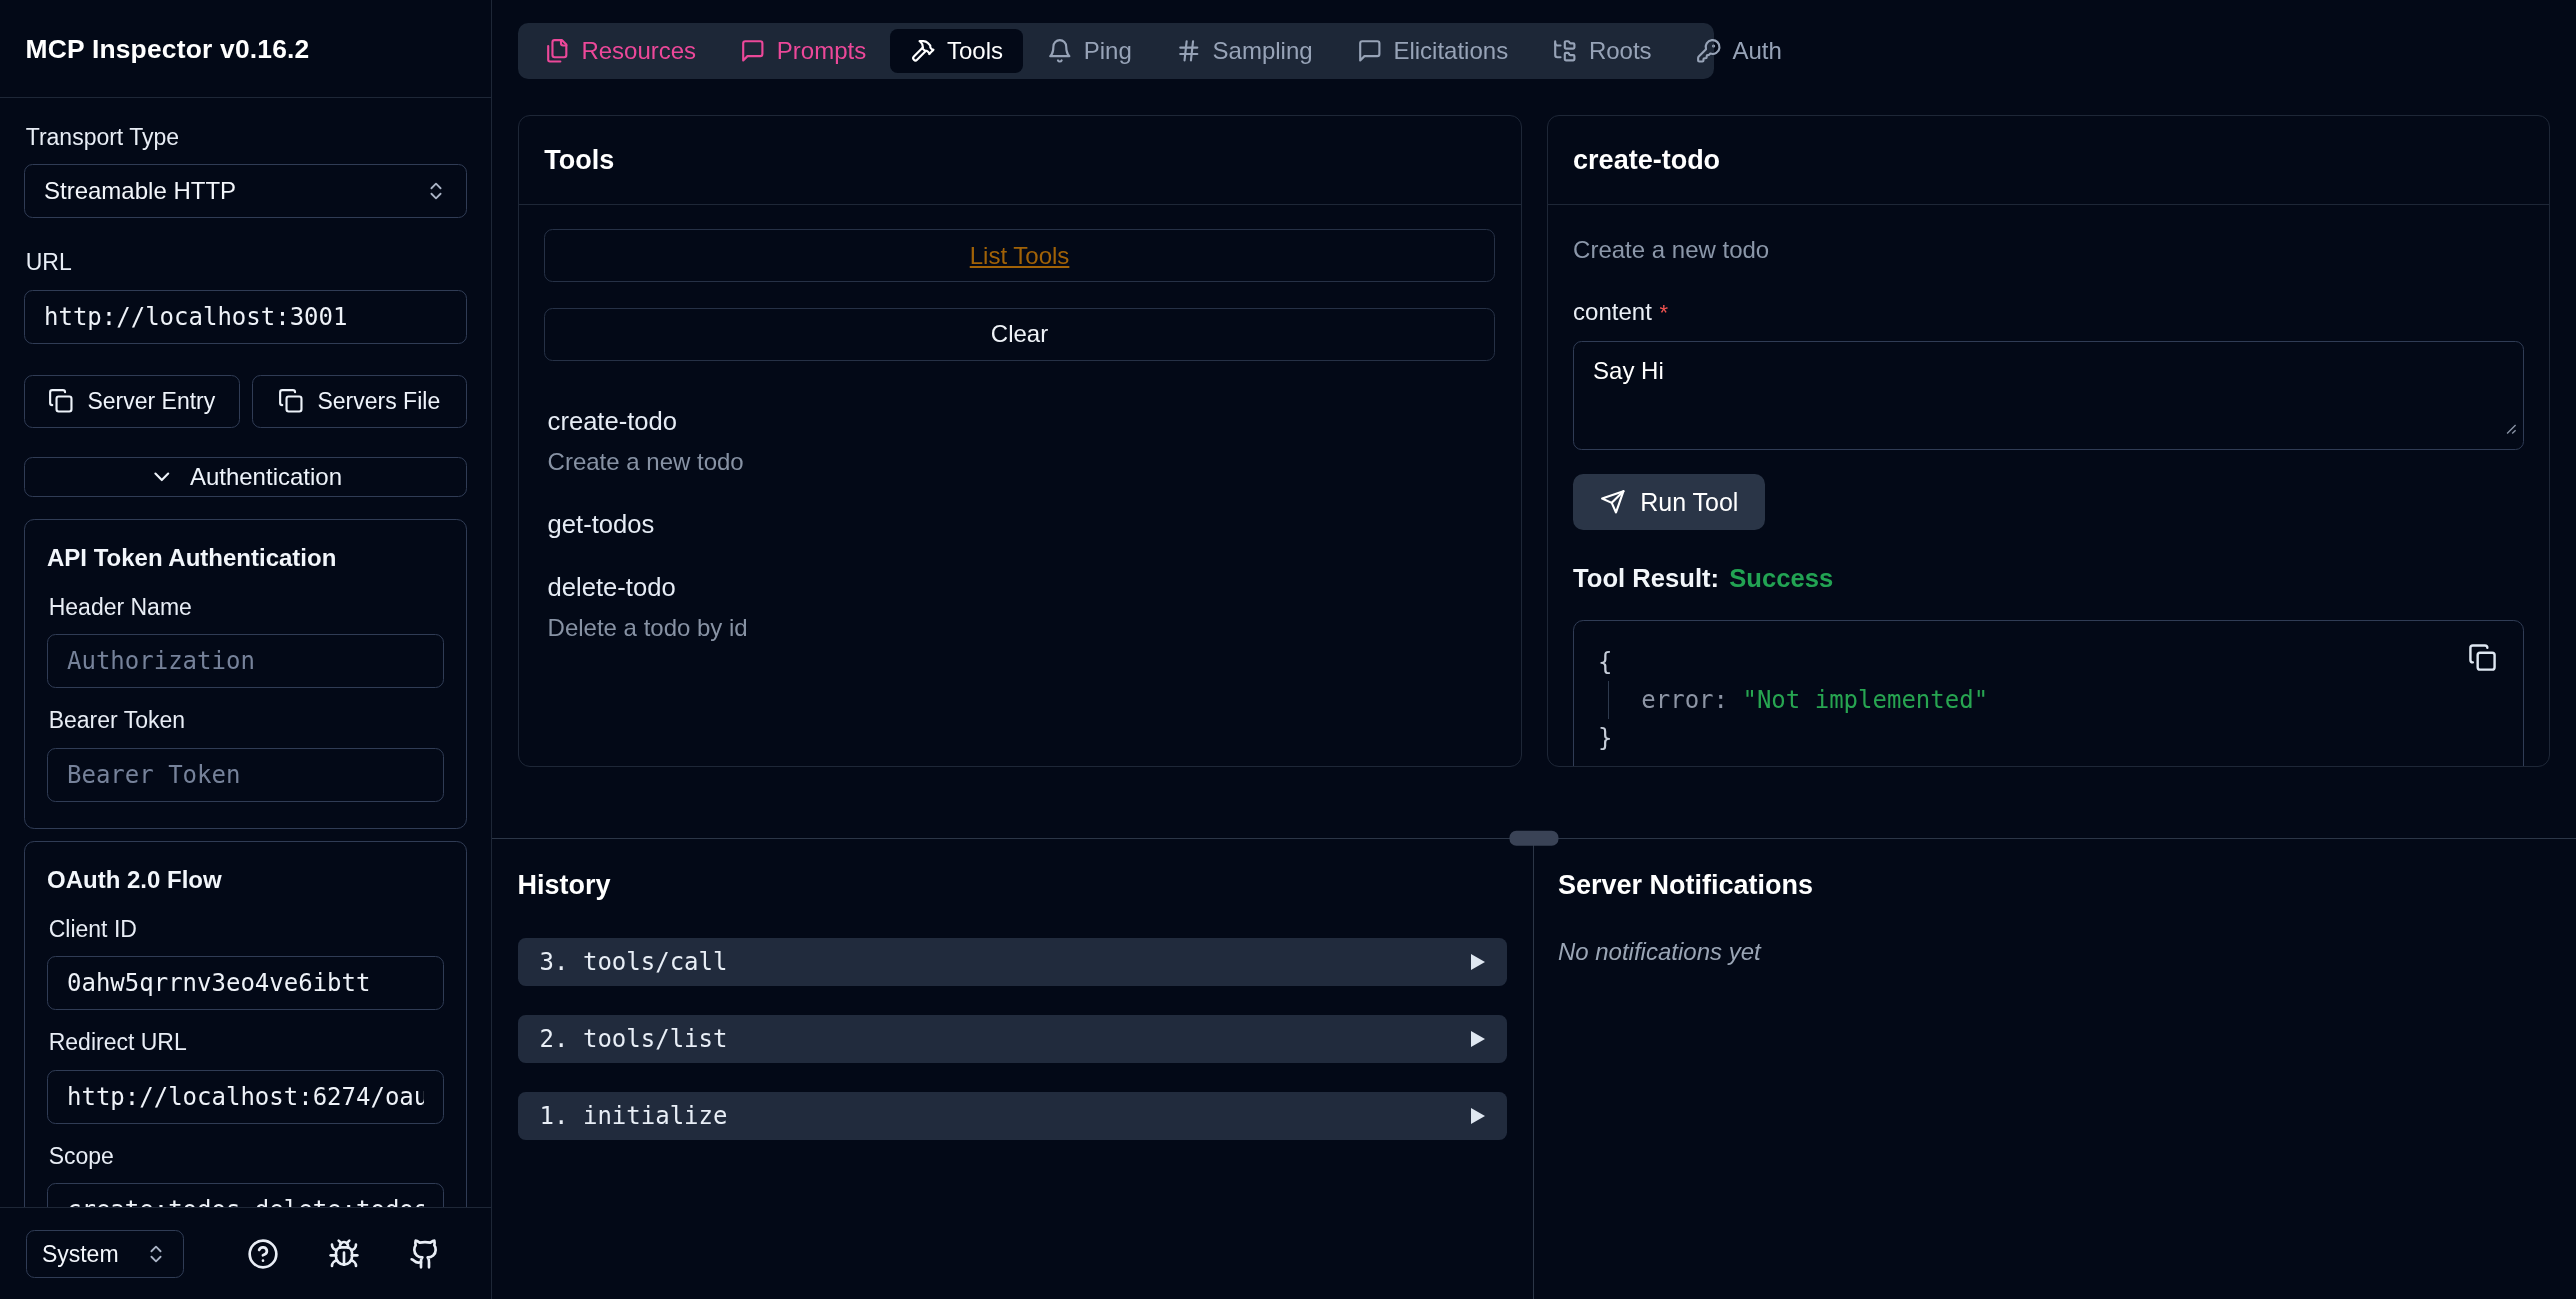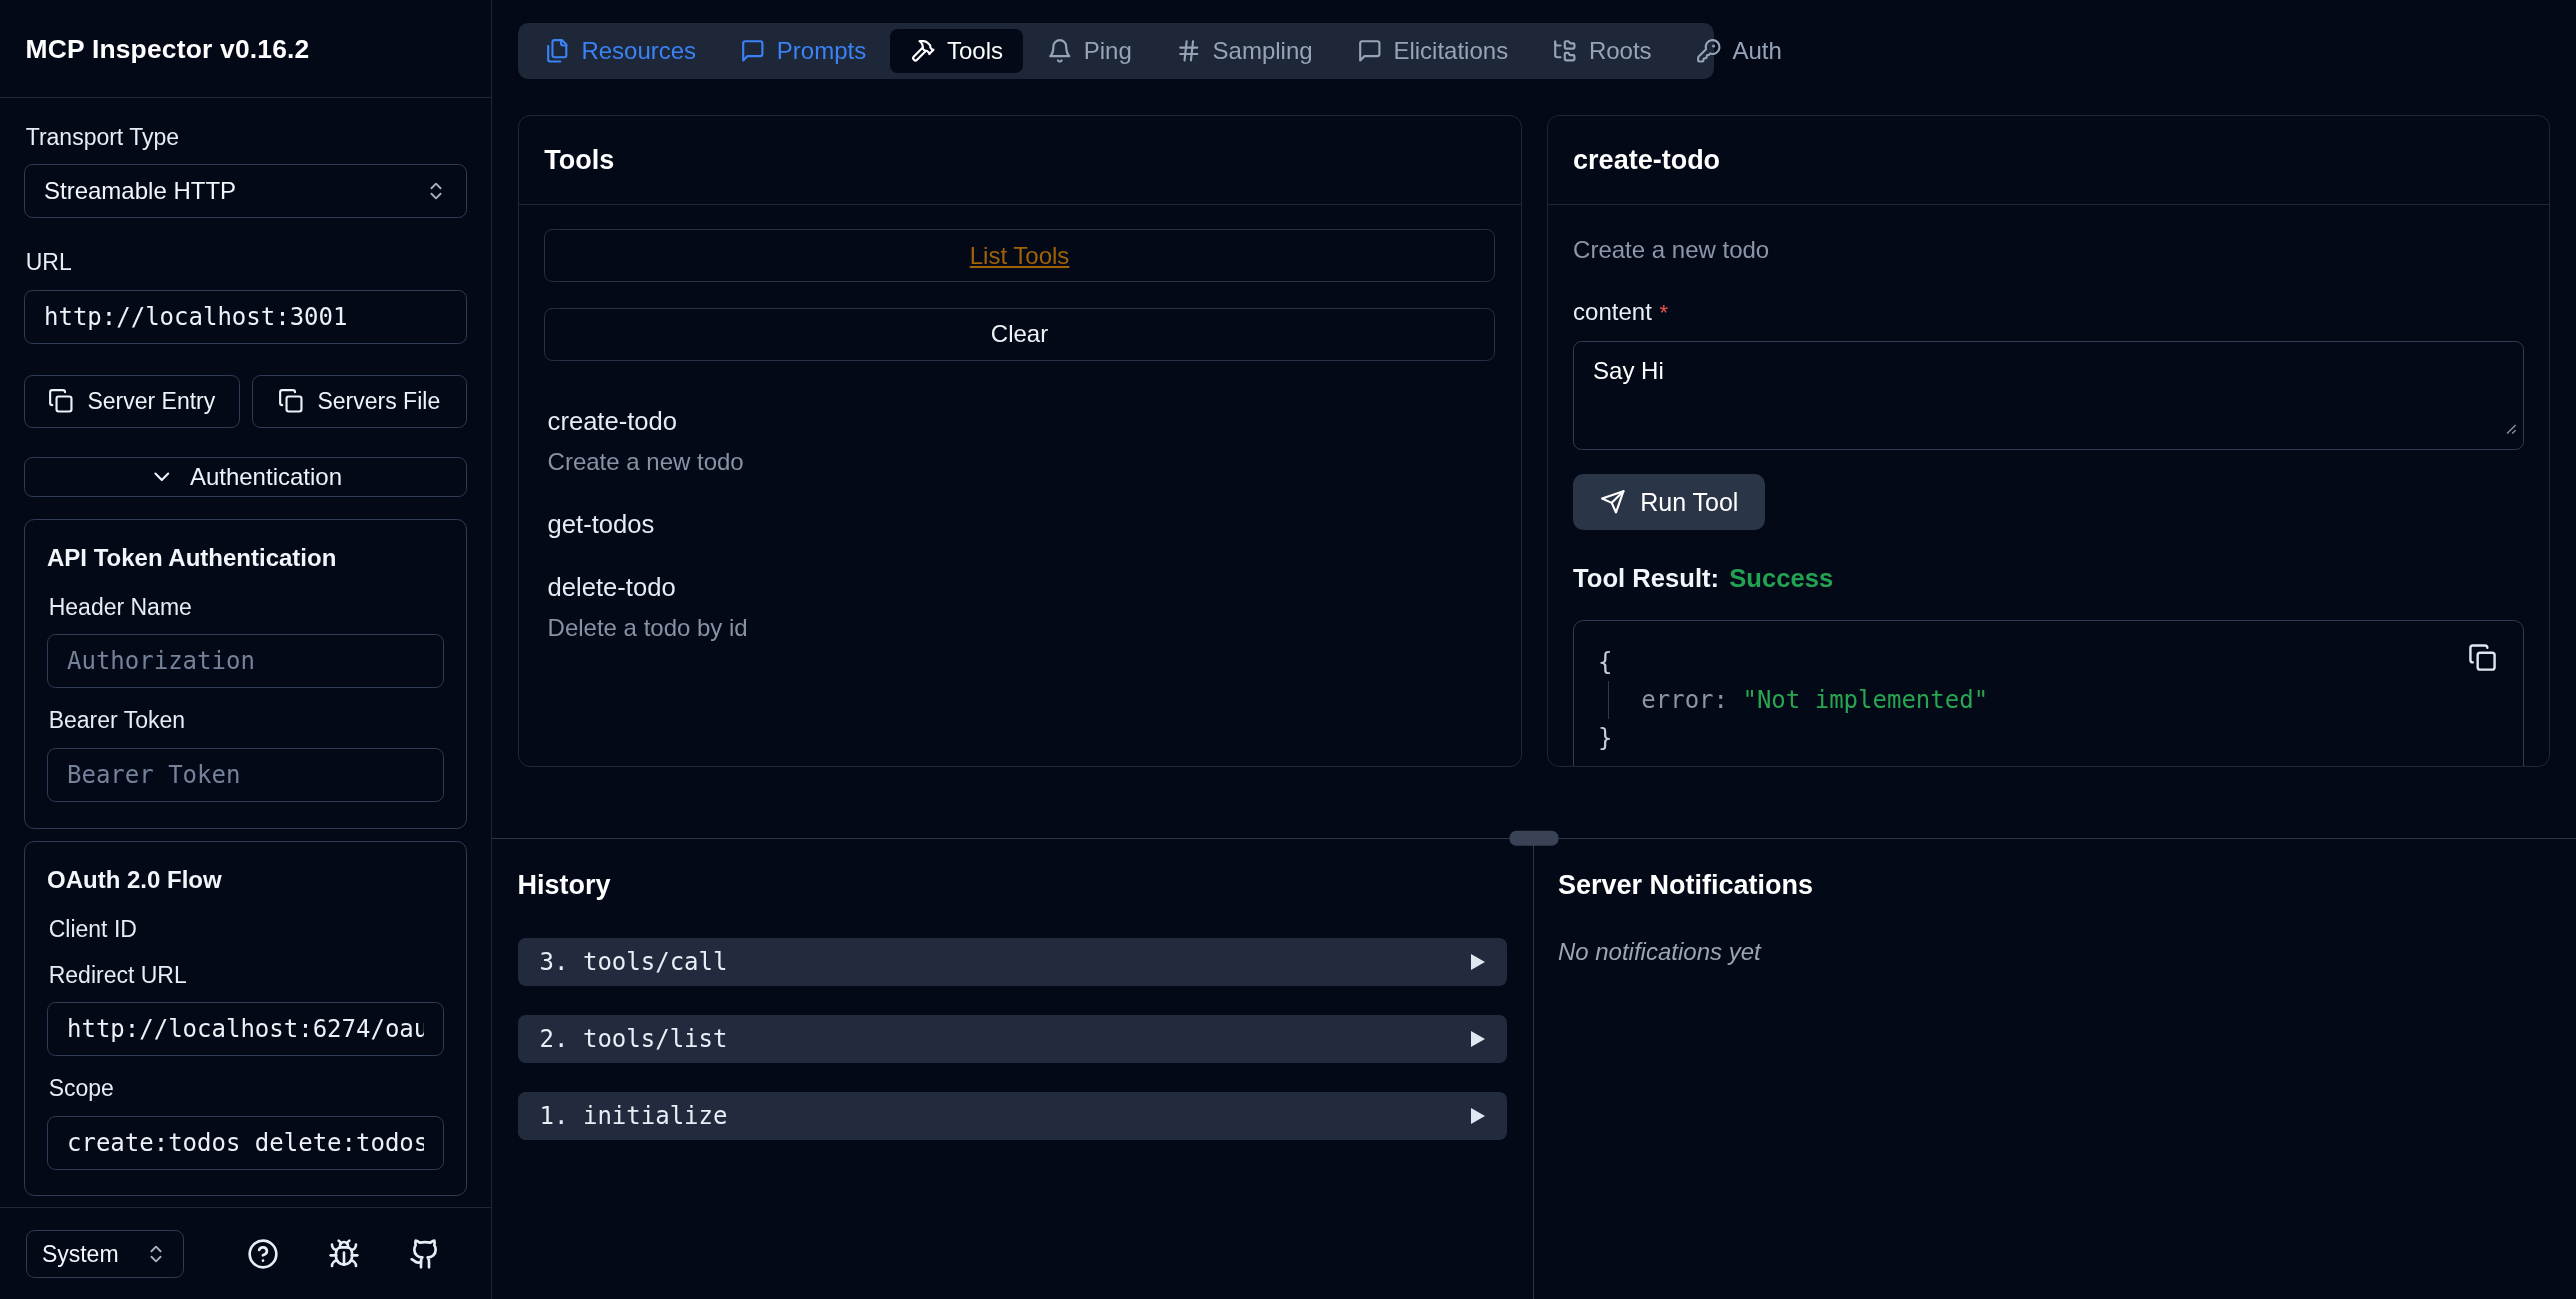--- a/index.html
+++ b/index.html
@@ -54,21 +54,21 @@
   .sidebar-footer{border-top:0.9px solid var(--panel-border);padding:22px 25.6px;display:flex;align-items:center;}
   .theme-select{width:158px;height:48px;padding:0 15.3px;font-size:23px;}
   .footer-icons{flex:1;display:flex;justify-content:space-around;margin-left:39px;}
   .icon-btn{background:none;border:none;color:#e9eef6;cursor:pointer;padding:0;}
 
   
   .main{flex:1;display:flex;flex-direction:column;min-width:0;}
   .tabbar-wrap{padding:23px 25.6px 0;}
   .tabbar{width:1196px;height:56px;background:var(--tabbar);border-radius:10.2px;display:flex;align-items:center;padding:0 6.8px;gap:3.4px;}
   .tab{display:flex;align-items:center;gap:11px;height:44px;padding:0 20.4px;border-radius:7.7px;font-size:24px;font-weight:500;color:var(--tab-inactive);background:none;border:none;font-family:inherit;cursor:pointer;}
-  .tab.disabled{color:#3b82f6;cursor:default;}
+  .tab.disabled{color:#ec4899;cursor:default;}
   .tab.active{background:var(--bg);color:#fff;}
 
   .top-row{display:flex;gap:25px;padding:36px 25.6px 0;height:688px;flex:none;}
   .card{flex:1;border:0.9px solid var(--panel-border);border-radius:12px;display:flex;flex-direction:column;min-width:0;}
   .card-header{height:89px;padding:0 25.6px;display:flex;align-items:center;border-bottom:0.9px solid var(--panel-border);flex:none;}
   .card-title{font-size:27px;font-weight:700;color:#fff;}
   .card-body{flex:1;padding:24px 25.6px;position:relative;overflow:hidden;}
 
   .big-btn{width:100%;height:53px;border:0.9px solid #263146;border-radius:8.5px;background:transparent;font-size:24px;font-weight:500;font-family:inherit;display:flex;align-items:center;justify-content:center;cursor:pointer;}
   .big-btn.disabled{color:#a16207;cursor:default;text-decoration:underline;}
@@ -167,20 +167,21 @@
       <h3>API Token Authentication</h3>
       <div class="field-label">Header Name</div>
       <input class="control text" placeholder="Authorization" style="">
       <div class="field-label">Bearer Token</div>
       <input class="control text" placeholder="Bearer Token" style="">
     </div>
 
     <div class="side-card">
       <h3>OAuth 2.0 Flow</h3>
       <div class="field-label">Client ID</div>
+      <input class="control text" value="0ahw5qrrnv3eo4ve6ibtt" style="">
       <div class="field-label">Redirect URL</div>
       <input class="control text" value="http://localhost:6274/oauth/" style="">
       <div class="field-label">Scope</div>
       <input class="control text" value="create:todos delete:todos re" style="">
     </div>
   </div>
 
   <div class="sidebar-footer">
     <div class="control selectbox theme-select">
       <span>System</span>

